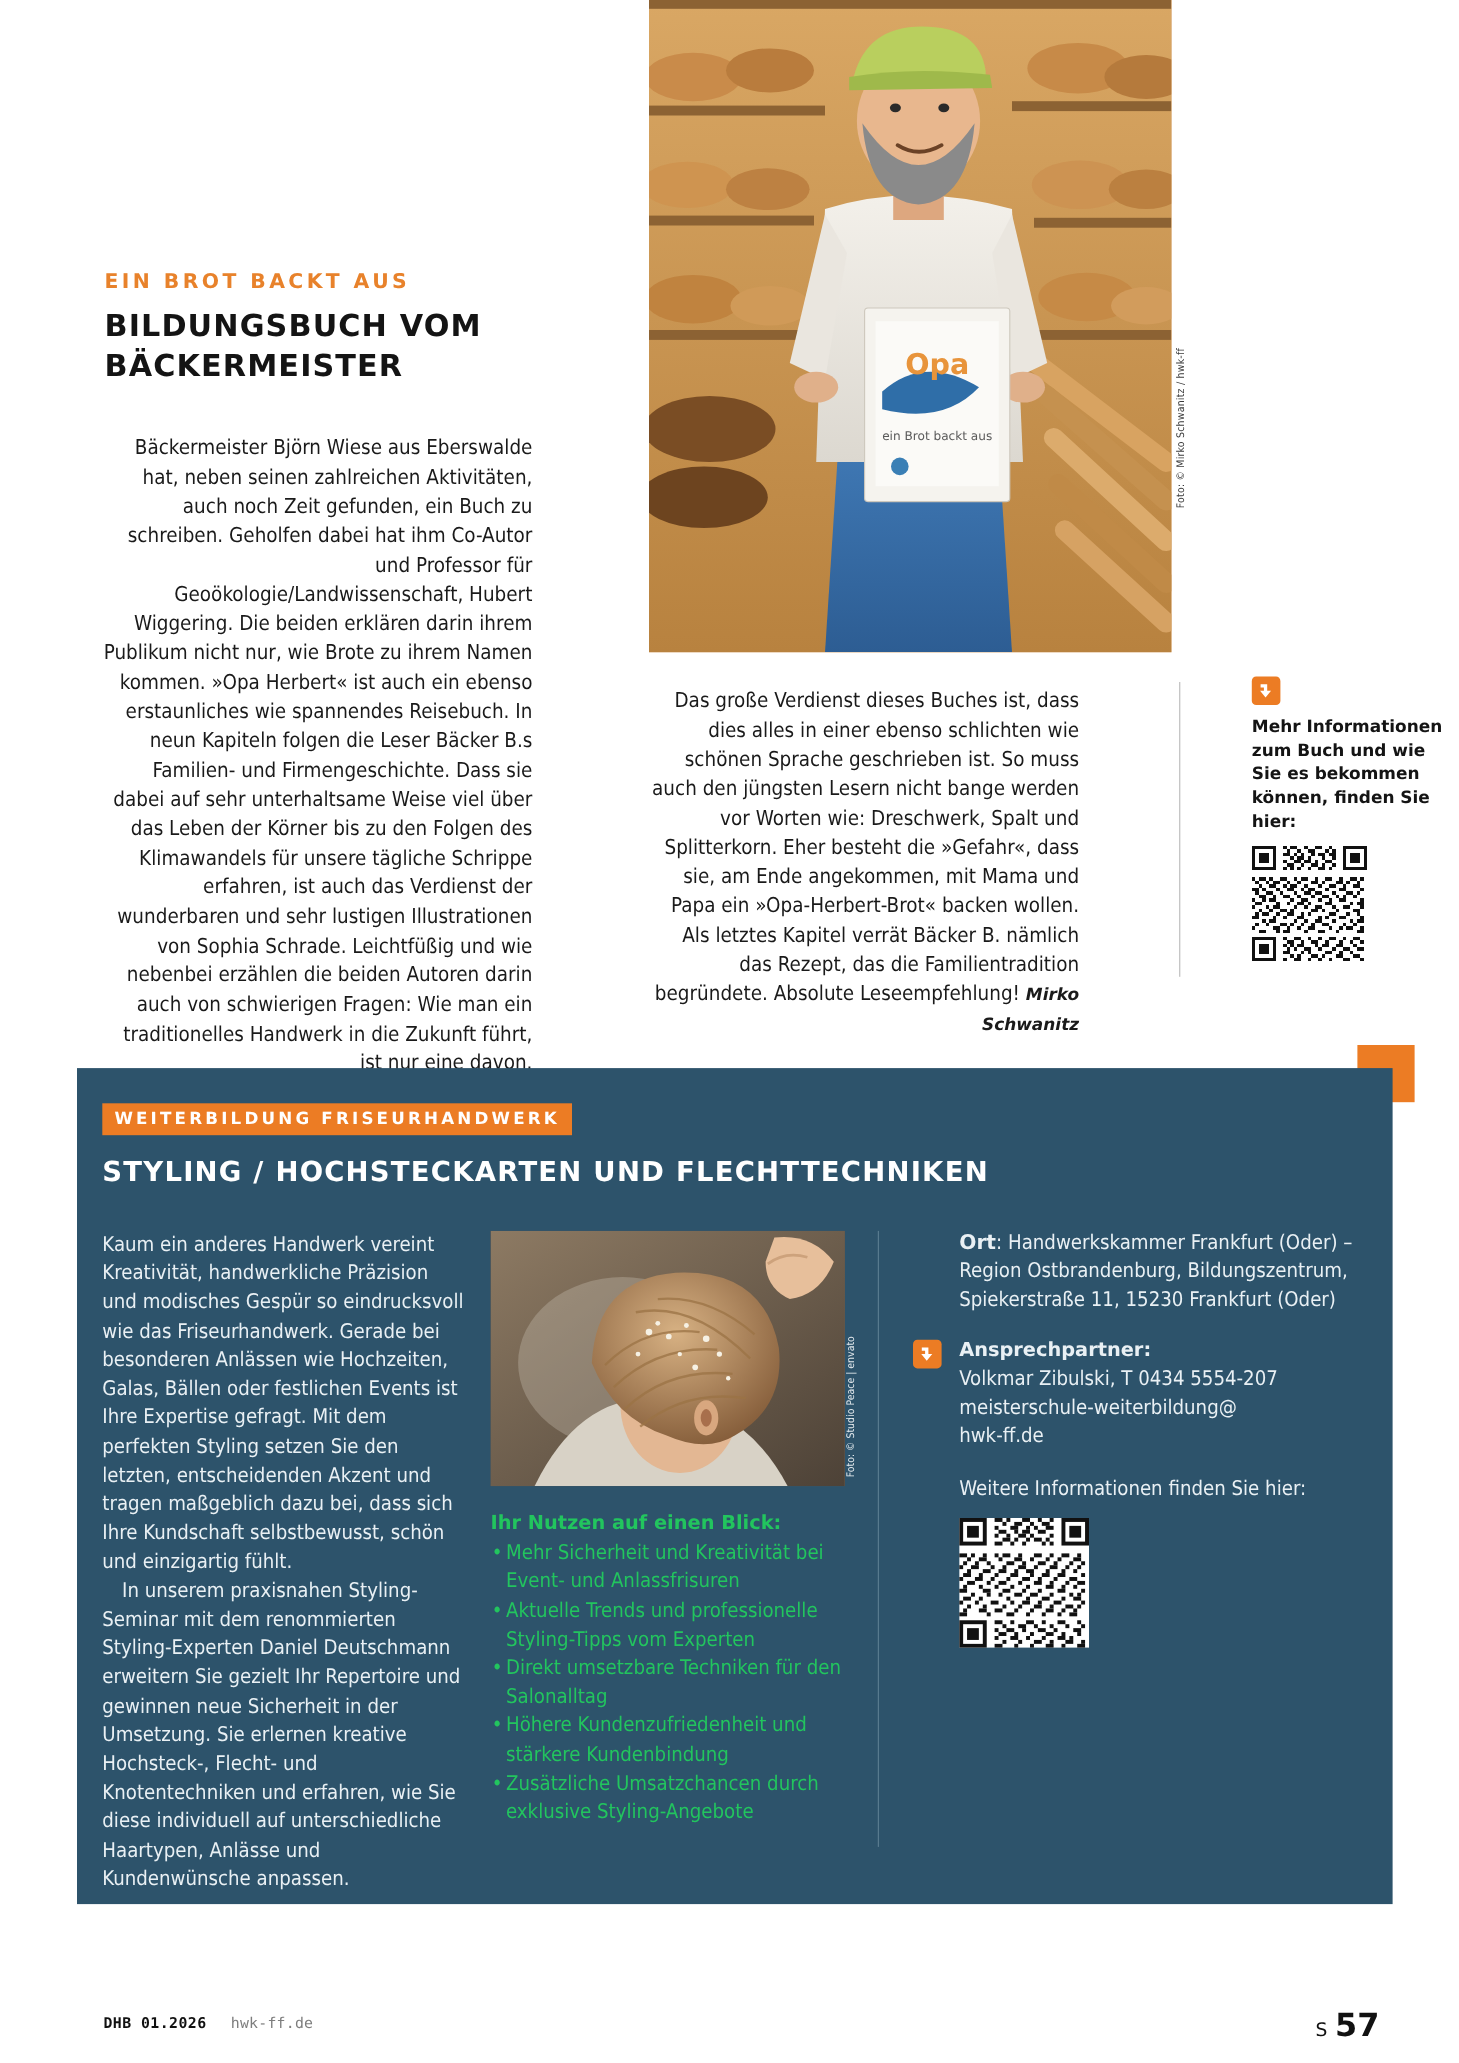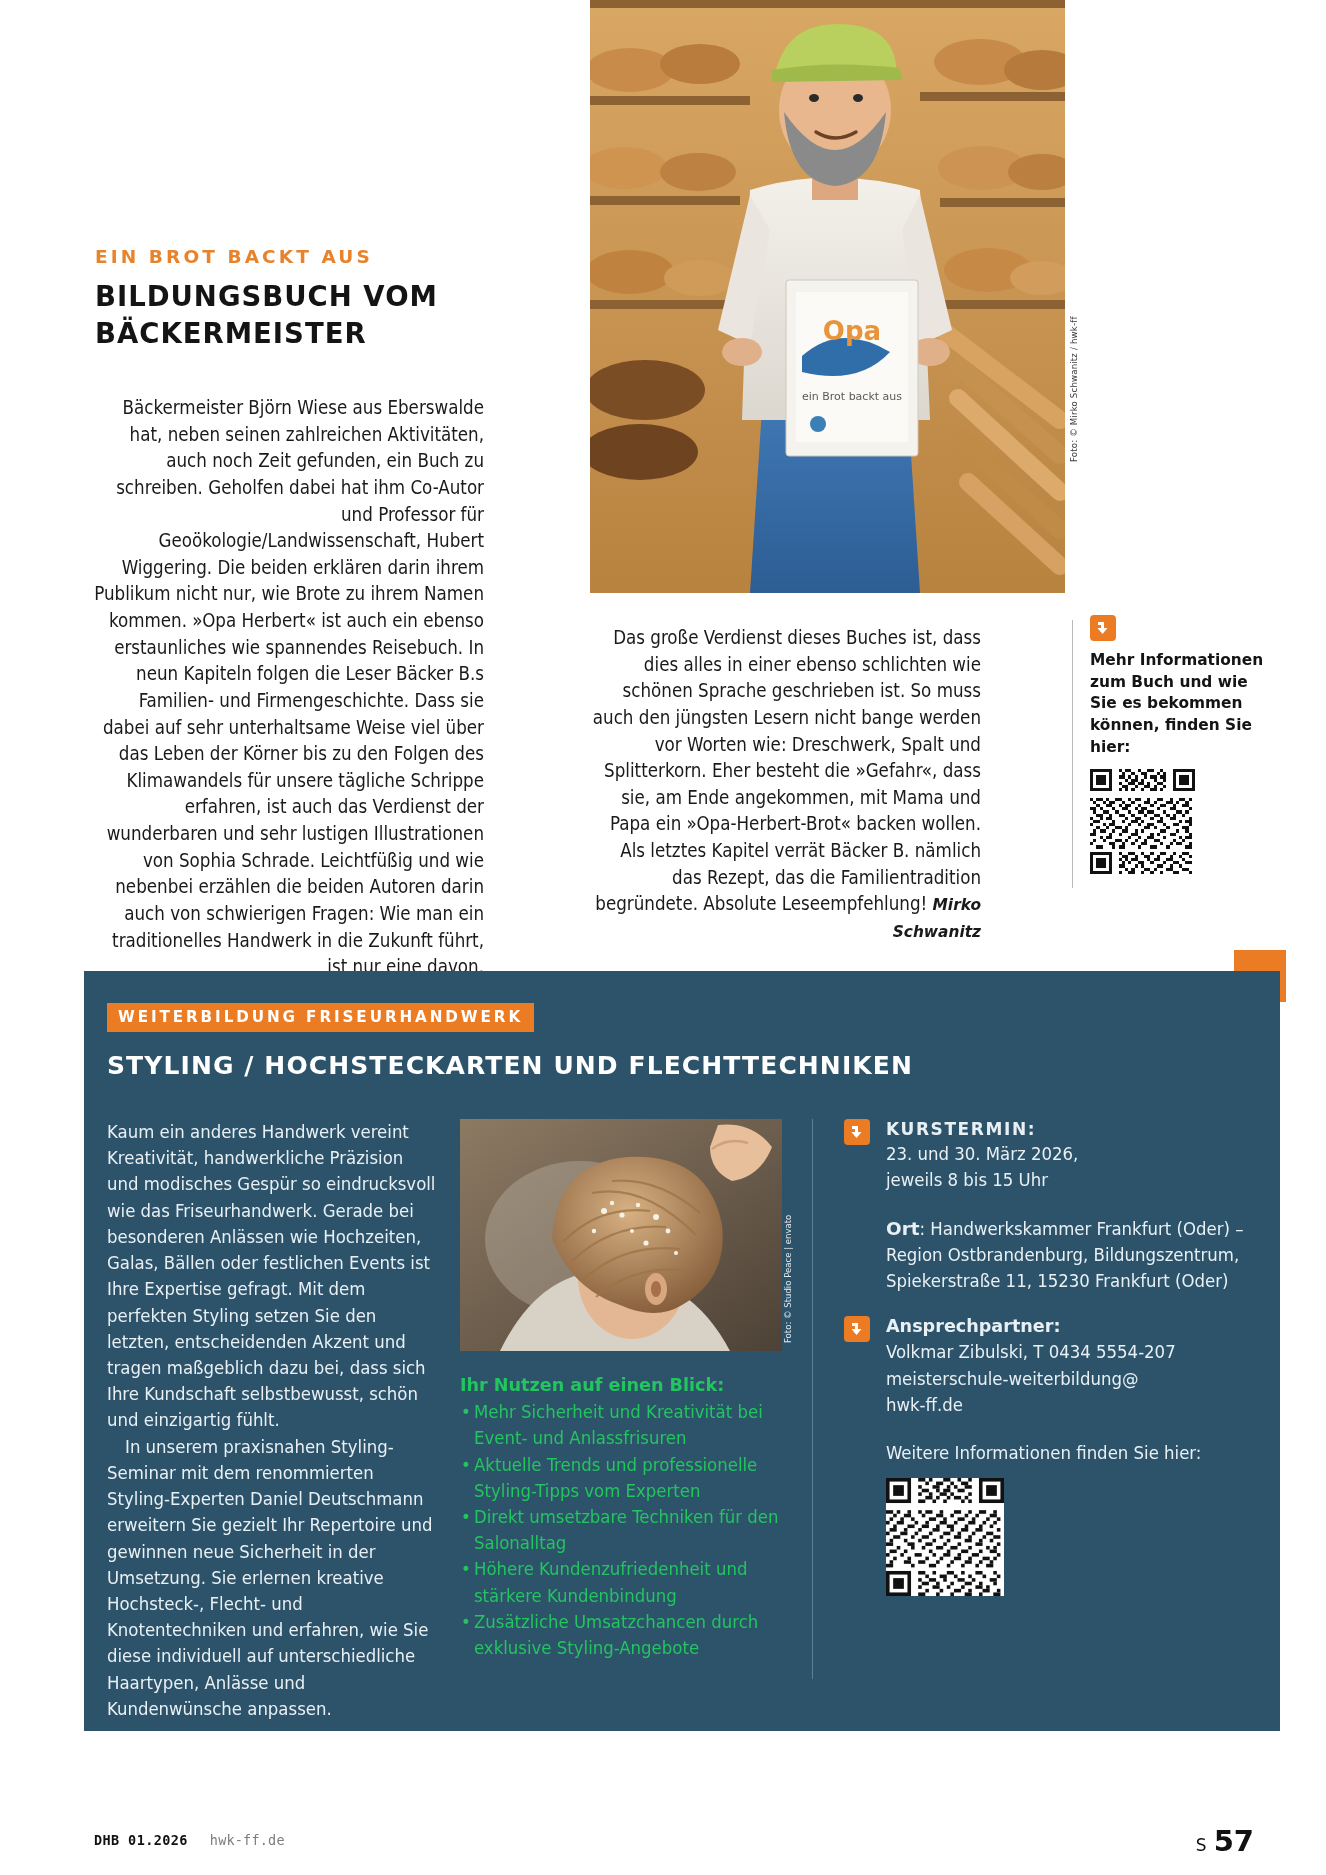--- a/index.html
+++ b/index.html
@@ -95,21 +95,21 @@
 
   
   .side-rule {
     position: absolute;
     left: 1072px; top: 620px;
     width: 1px; height: 268px;
     background: #b9b9b9;
   }
   .side-box {
     position: absolute;
-    left: 1090px; top: 615px;
+    left: 1138px; top: 615px;
     width: 185px;
   }
   .arrow-badge {
     display: block;
     width: 26px; height: 26px;
     border-radius: 4px;
     background: #ec7c24;
     position: relative;
   }
   .arrow-badge svg { position: absolute; left: 5px; top: 5px; }
@@ -135,21 +135,21 @@
   .accent-corner {
     position: absolute;
     left: 1234px; top: 950px;
     width: 52px; height: 52px;
     background: #ec7c24;
     z-index: 1;
   }
 
   .feature {
     position: absolute;
-    left: 84px; top: 971px;
+    left: 70px; top: 971px;
     width: 1196px; height: 760px;
     background: #2d536b;
     z-index: 2;
   }
 
   .feature-tag {
     position: absolute;
     left: 23px; top: 32px;
     background: #ec7c24;
     color: #ffffff;
@@ -738,30 +738,20 @@
         <li>Direkt umsetzbare Techniken für den Salonalltag</li>
         <li>Höhere Kundenzufriedenheit und stärkere Kundenbindung</li>
         <li>Zusätzliche Umsatzchancen durch exklusive Styling-Angebote</li>
       </ul>
     </div>
 
     <div class="feature-rule"></div>
 
     <div class="f-right">
 
-      <div class="blk">
-        <span class="arrow-badge">
-          <svg width="16" height="16" viewBox="0 0 16 16" aria-hidden="true">
-            <path d="M3 2 L9 2 L9 8 L12.5 8 L7.5 14 L2.5 8 L6 8 L6 5 L3 5 Z" fill="#ffffff"></path>
-          </svg>
-        </span>
-        <div class="lbl">KURSTERMIN:</div>
-        <div>23. und 30. März 2026,</div>
-        <div>jeweils 8 bis 15 Uhr</div>
-      </div>
 
       <div class="sub">
         <span><b>Ort</b><span>: Handwerkskammer Frankfurt (Oder) – Region Ostbrandenburg, Bildungszentrum, Spiekerstraße 11, 15230 Frankfurt (Oder)</span></span>
       </div>
 
       <div class="blk">
         <span class="arrow-badge">
           <svg width="16" height="16" viewBox="0 0 16 16" aria-hidden="true">
             <path d="M3 2 L9 2 L9 8 L12.5 8 L7.5 14 L2.5 8 L6 8 L6 5 L3 5 Z" fill="#ffffff"></path>
           </svg>

